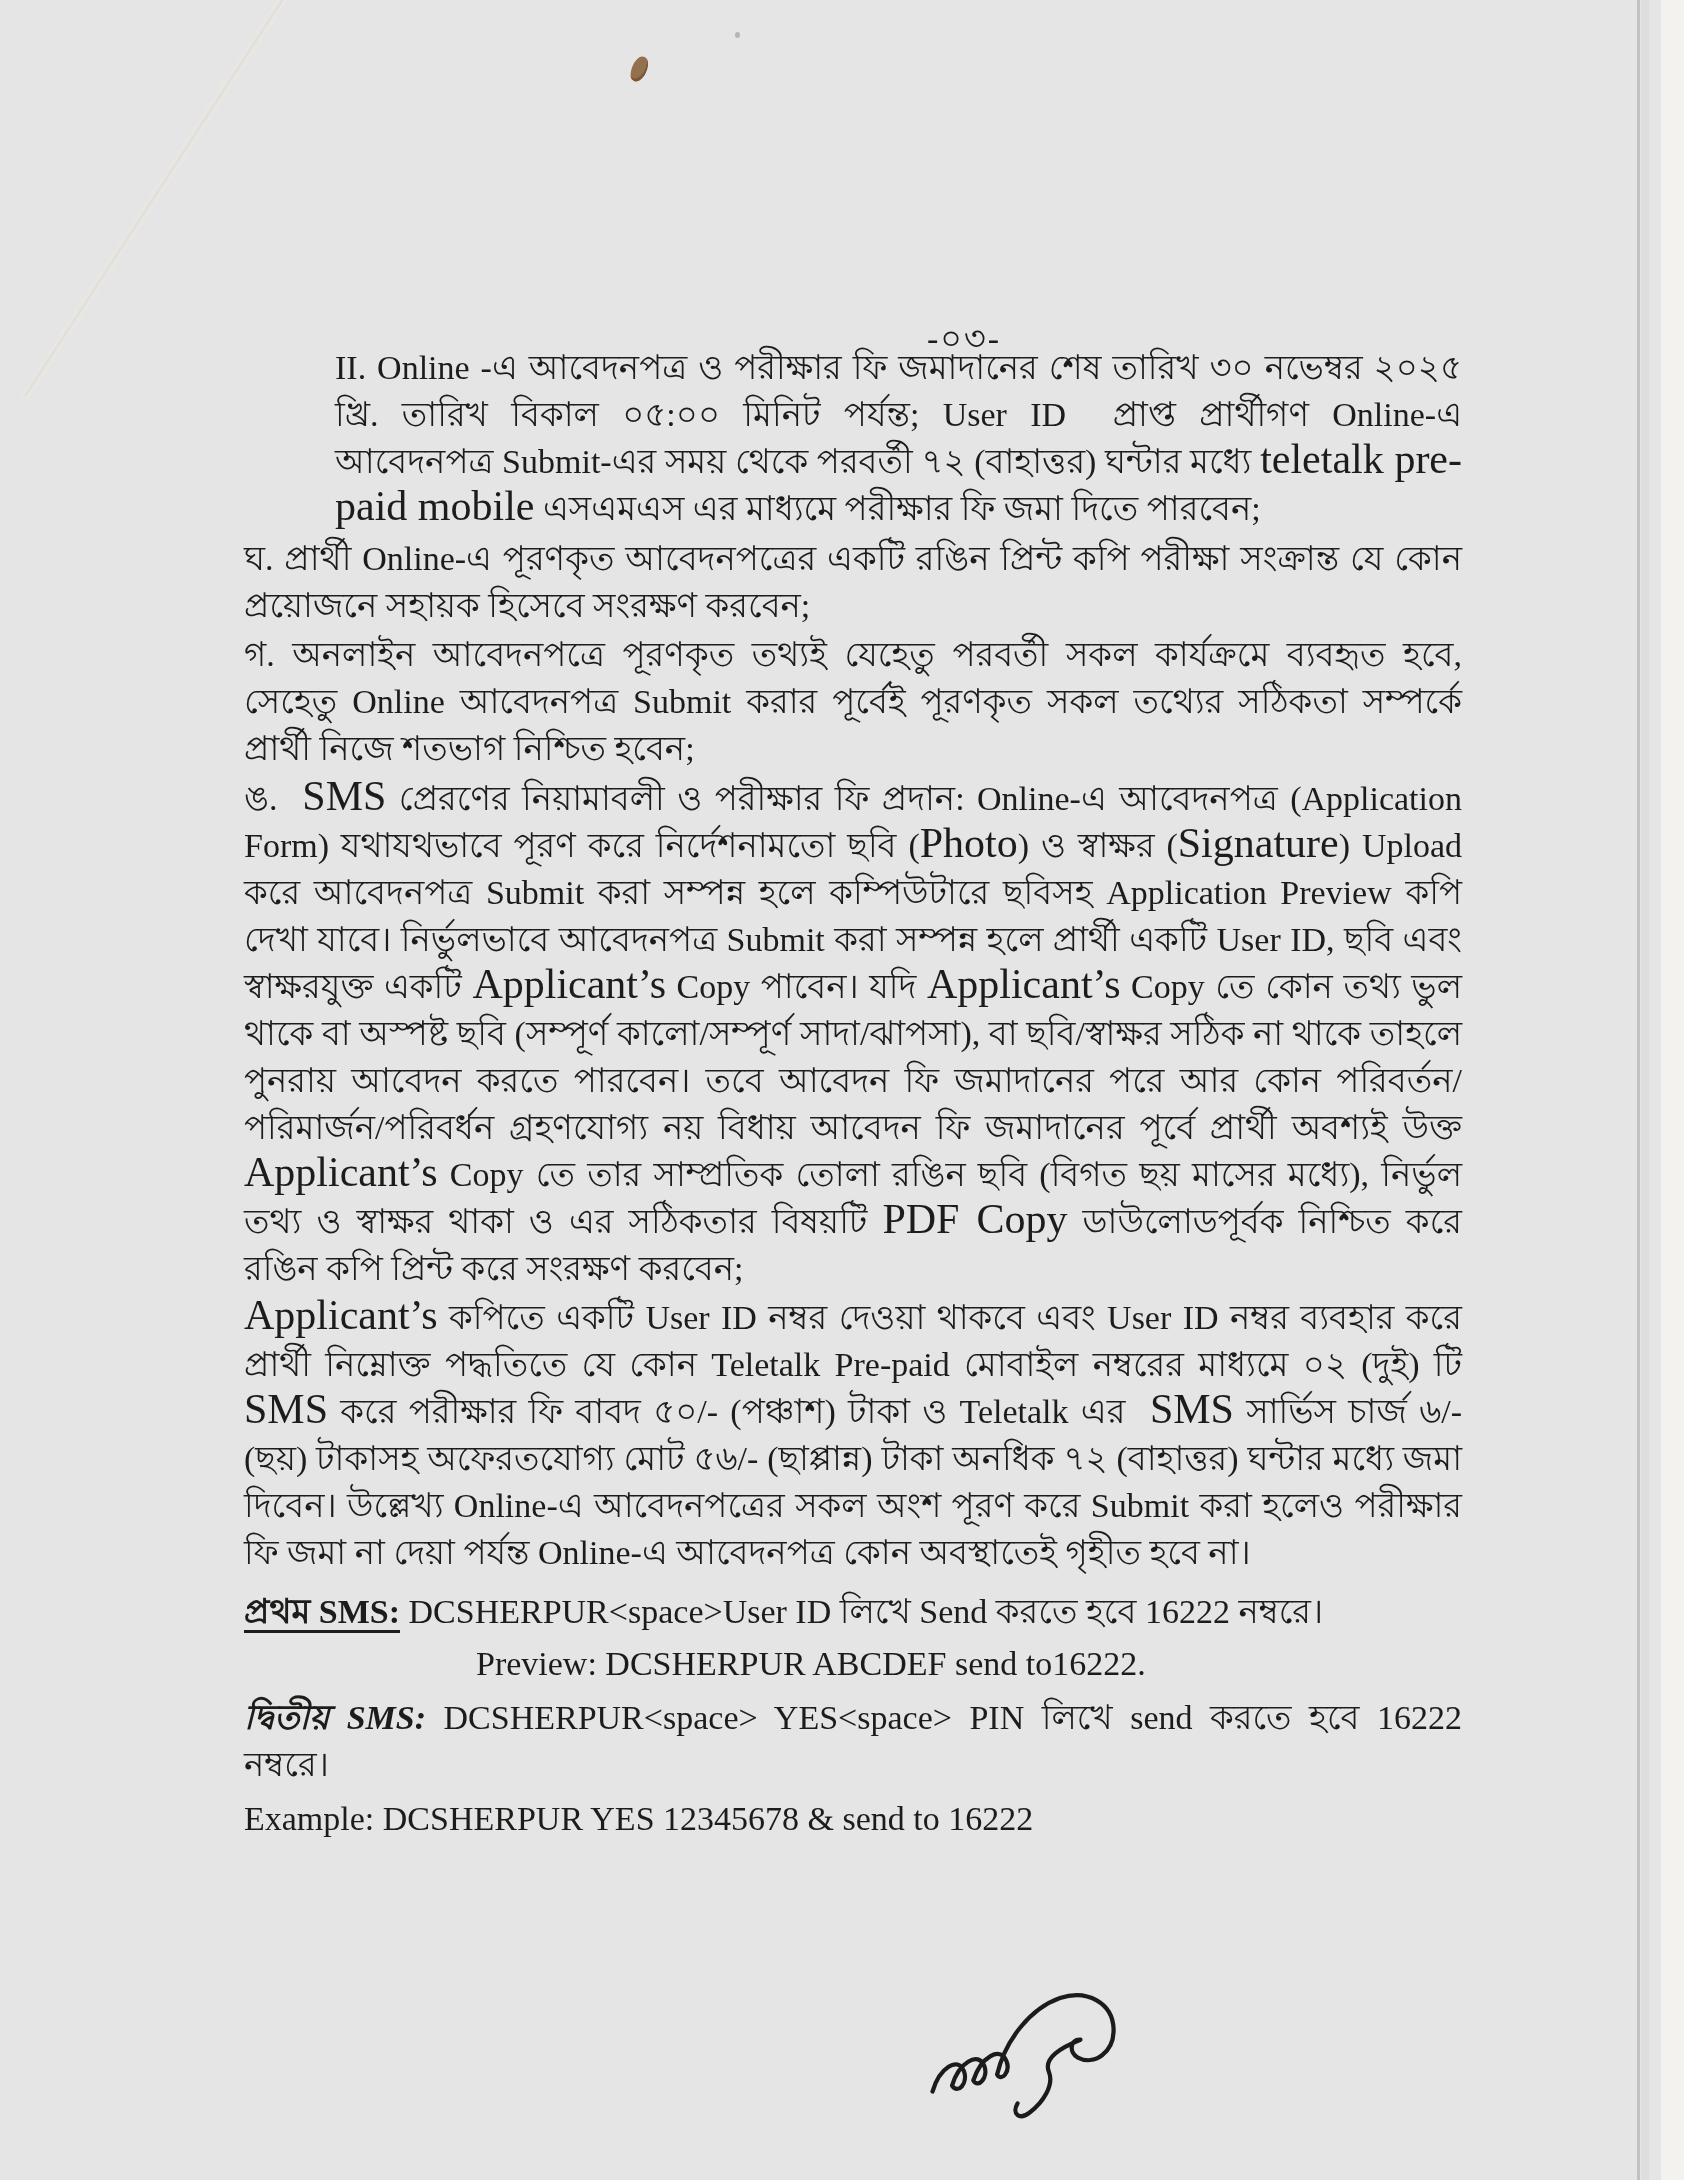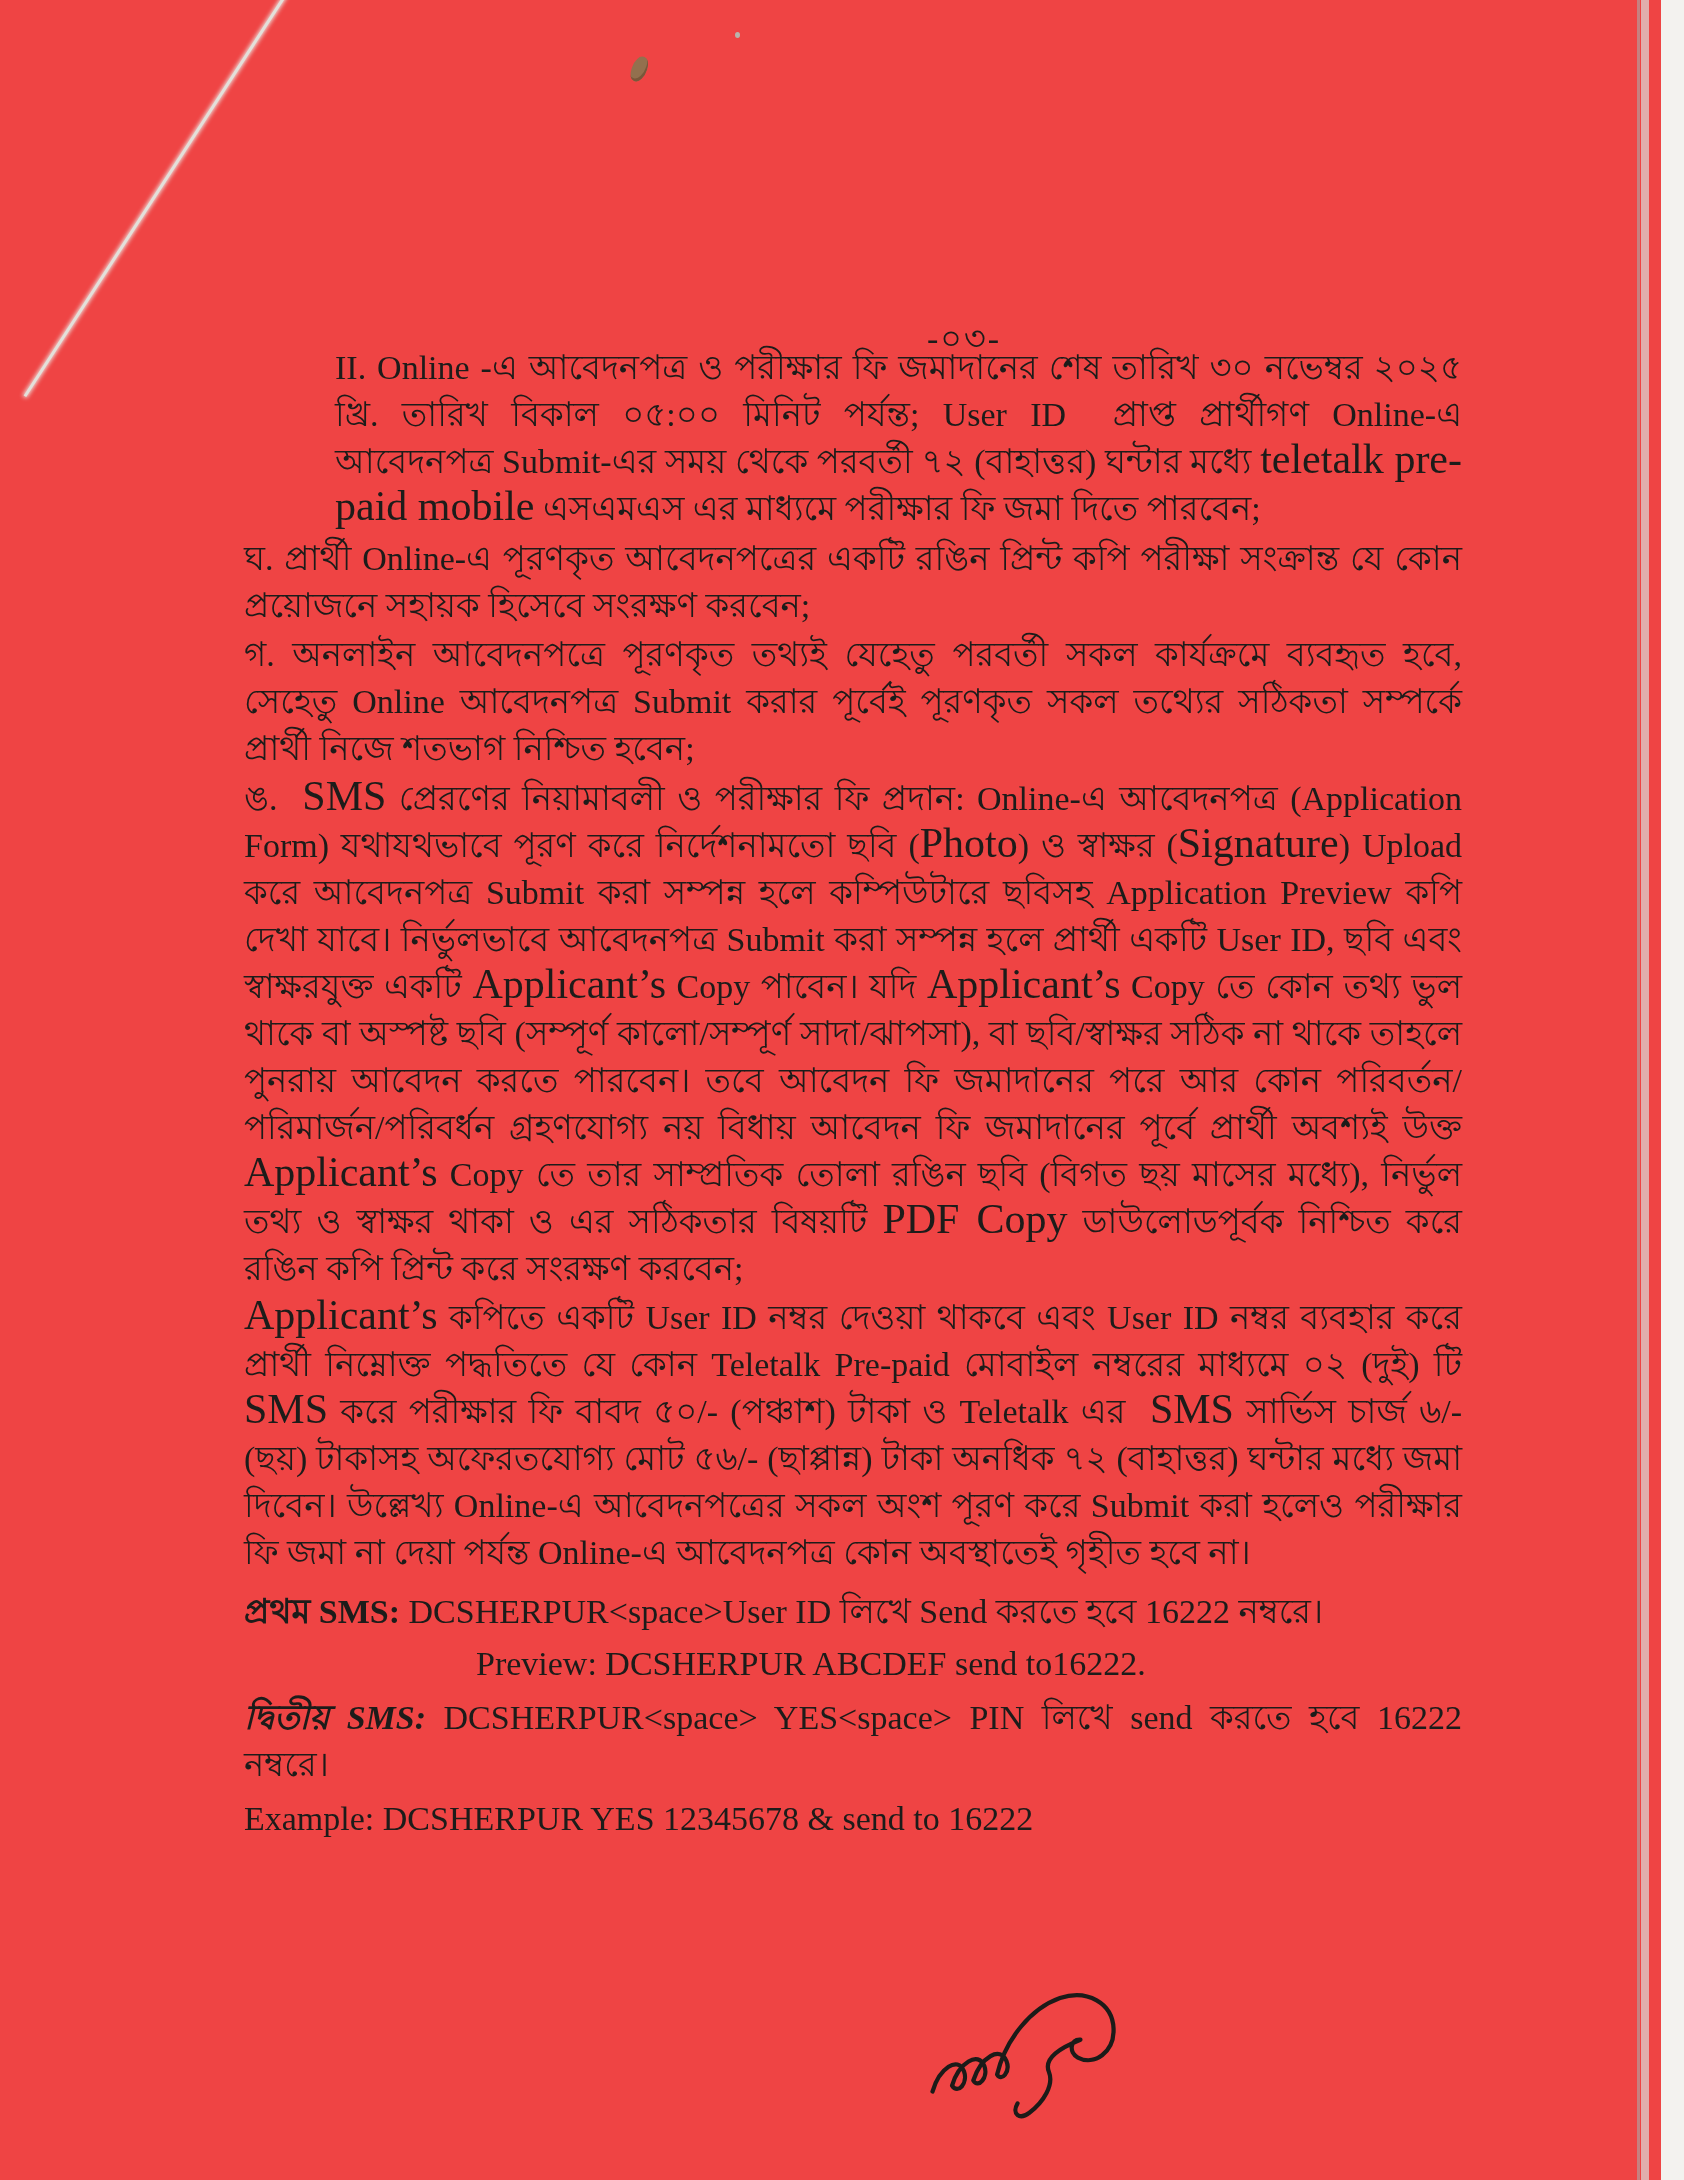--- a/index.html
+++ b/index.html
@@ -1,18 +1,18 @@
 <!DOCTYPE html>
 <html style="font-size:13.6px"><head>
 <meta charset="utf-8">
 <style>
   html,body{margin:0;padding:0;}
   .page{
     position:relative; width:1685px; height:2181px;
-    background:#ef4444; overflow:hidden;
+    background:#e5e5e5; overflow:hidden;
     font-family:"Liberation Serif","DejaVu Serif",serif;
     color:#1d1c1a;
   }
   .crease2{
     position:absolute; left:286px; top:-3.4px; width:477px; height:2.6px;
     background:#e3e0da; transform-origin:0 0; transform:rotate(123deg);
     box-shadow:0 0 4.3px 0.9px #eceae5;
   }
   .speck{
     position:absolute; left:632px; top:56px; width:14.5px; height:25.6px;
@@ -44,21 +44,21 @@
   .doc{
     position:absolute; left:244px; top:344px; width:1218px;
   }
   .para{
     font-size:34px; line-height:47px; text-align:justify;
     text-justify:inter-word; margin:0 0 2.6px 0;
   }
   .para span{white-space:pre-wrap;}
   .lg{font-size:42px; line-height:0;}
   .b{font-weight:bold;font-style:italic;}
-  .bu{font-weight:bold; text-decoration-thickness:2.6px; text-underline-offset:6.8px;}
+  .bu{font-weight:bold; text-decoration:underline; text-decoration-thickness:2.6px; text-underline-offset:6.8px;}
   [data-name="para-deadline"]{margin-left:91px;}
   [data-name="para-note"]{margin-top:15.3px;}
   [data-name="para-first-sms"]{margin-top:12px;}
   [data-name="para-first-sms-example"]{margin-left:232px; margin-top:5.1px;}
   [data-name="para-second-sms"]{margin-top:6.8px;}
   [data-name="para-second-sms-example"]{margin-top:6.8px;}
   
   .signature{
     position:absolute; left:924px; top:1974px; width:221px; height:162px;
   }

